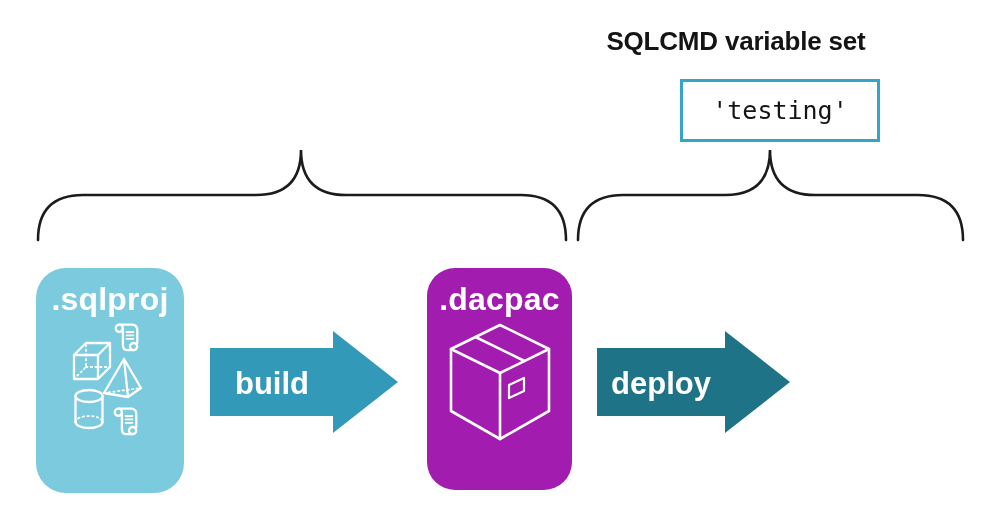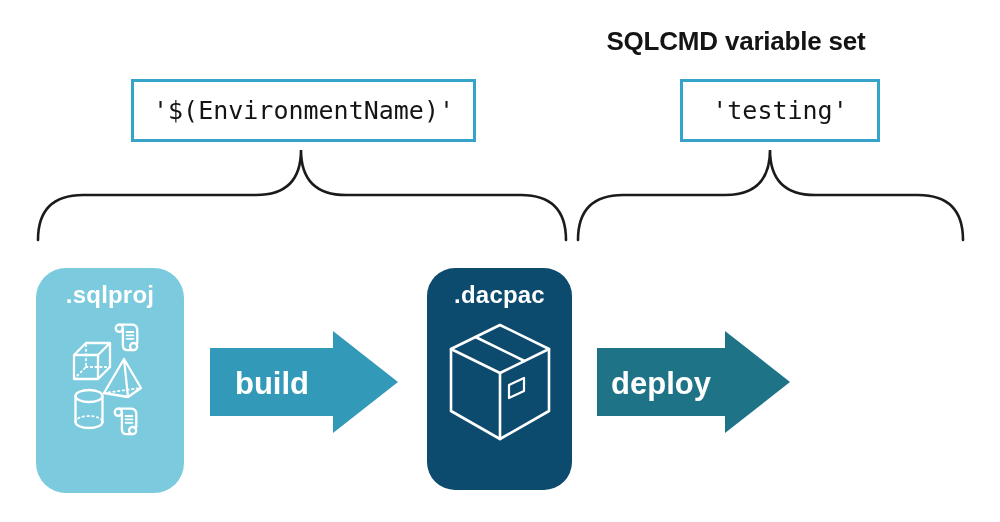--- a/index.html
+++ b/index.html
@@ -16,44 +16,41 @@
   .code-box{
     position:absolute;top:79px;height:57px;border:3px solid #35A4C8;background:#ffffff;
     display:flex;align-items:center;justify-content:center;
     font-family:"DejaVu Sans Mono",monospace;font-size:25px;color:#141414;
   }
   #code-box-left{left:131px;width:339px;}
   #code-box-right{left:668px;width:194px;margin-left:12px;}
   .abs{position:absolute;}
   .card{position:absolute;}
   #card-sqlproj{left:36px;top:268px;width:148px;height:225px;background:#7BCADD;border-radius:30px;}
-  #card-dacpac{left:427px;top:268px;width:145px;height:222px;background:#0c4a6e;border-radius:28px;}
+  #card-dacpac{left:427px;top:268px;width:145px;height:222px;background:#a21caf;border-radius:28px;}
   #card-database{left:816px;top:267px;width:146px;height:224px;background:#26798C;border-radius:28px;}
   .card-label{
     position:absolute;left:0;top:13px;width:100%;text-align:center;
-    color:#ffffff;font-weight:700;font-size:24px;letter-spacing:0.2px;
+    color:#ffffff;font-weight:700;font-size:32px;letter-spacing:0.2px;
   }
   .arrow-svg{position:absolute;top:331px;height:102px;}
   #arrow-build{left:210px;width:188px;}
   #arrow-deploy{left:597px;width:193px;}
   .arrow-text{
     font-family:"Liberation Sans",sans-serif;font-weight:700;font-size:31px;fill:#ffffff;
   }
   svg{display:block;}
 </style>
 </head>
 <body>
 
 <div id="canvas">
 
   <div class="heading" id="heading-right">SQLCMD variable set</div>
 
-  <div class="code-box" id="code-box-left">
-    <span>'$(EnvironmentName)'</span>
-  </div>
   <div class="code-box" id="code-box-right">
     <span>'testing'</span>
   </div>
 
   <svg class="abs" style="left:0;top:145px;" width="1000" height="100" viewBox="0 0 1000 100">
     <path d="M 38 95 Q 38 50 83 50 L 256 50 Q 301 50 301 5 Q 301 50 346 50 L 521 50 Q 566 50 566 95" fill="none" stroke="#1B1B1B" stroke-width="2.6" stroke-linecap="round"></path>
     <path d="M 578 95 Q 578 50 623 50 L 725 50 Q 770 50 770 5 Q 770 50 815 50 L 918 50 Q 963 50 963 95" fill="none" stroke="#1B1B1B" stroke-width="2.6" stroke-linecap="round"></path>
   </svg>
 
   <div class="card" id="card-sqlproj">

